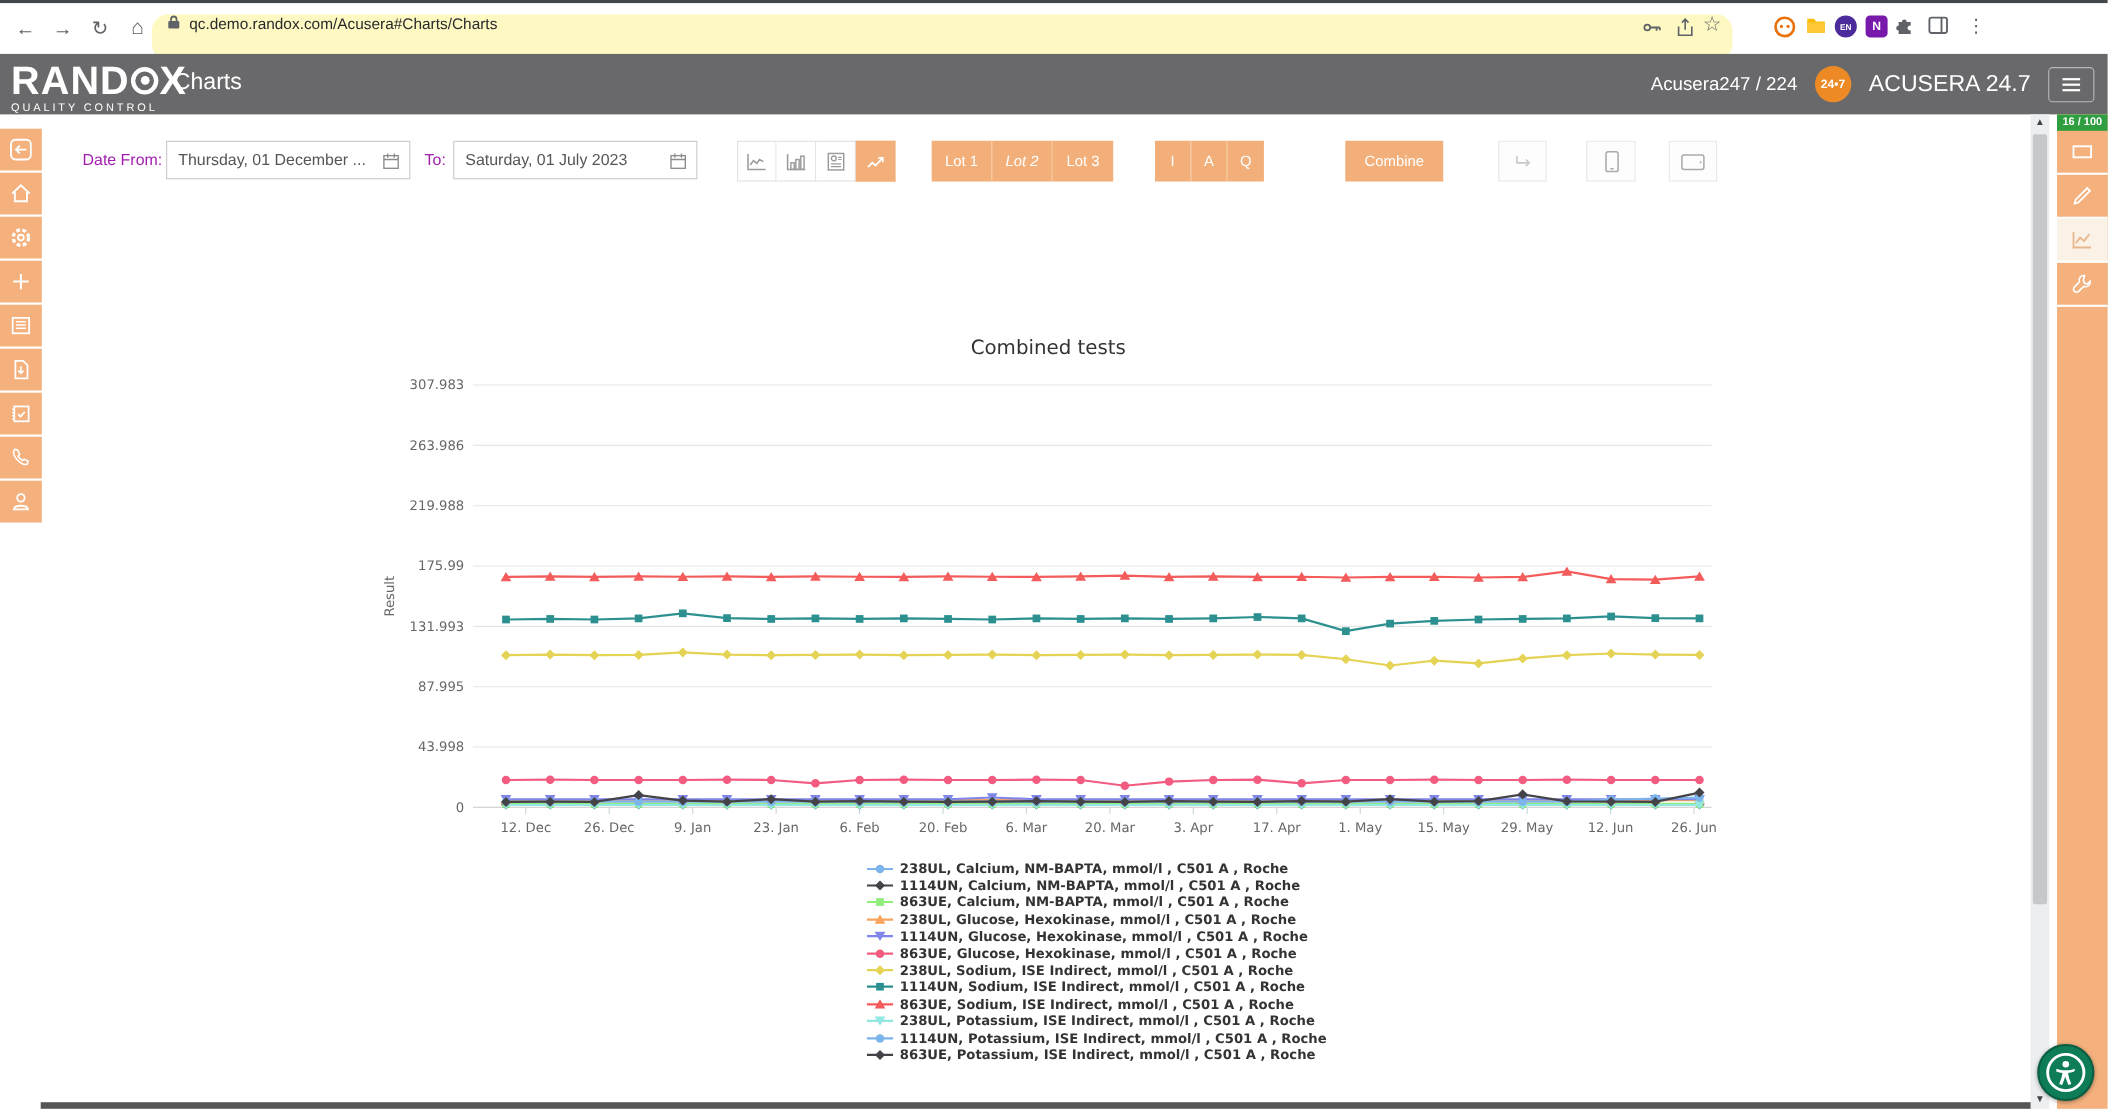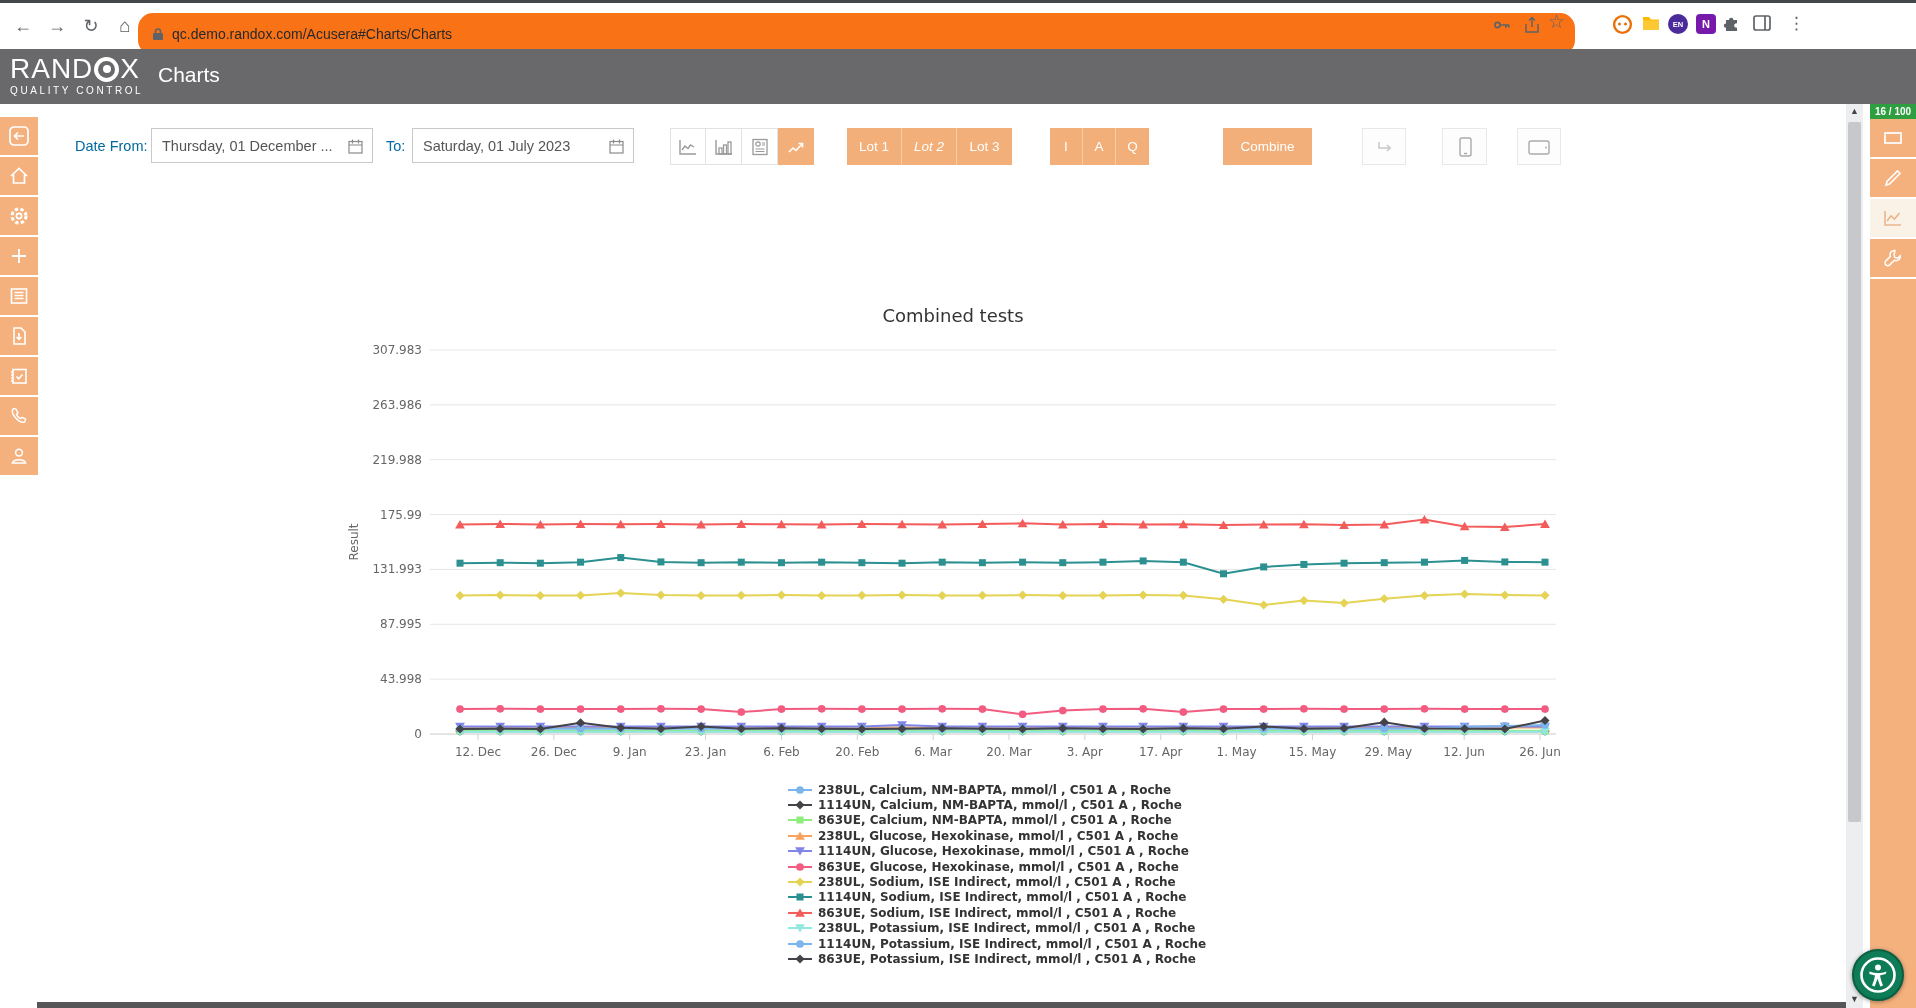--- a/index.html
+++ b/index.html
@@ -4,31 +4,31 @@
 <style>
   html,body{margin:0;padding:0;}
   body{width:1916px;height:1008px;position:relative;overflow:hidden;background:#fff;
        font-family:"Liberation Sans",sans-serif;}
   
   .tabstrip{position:absolute;left:0;top:0;width:1916px;height:3px;background:#43464a;}
   .browser{position:absolute;left:0;top:3px;width:1916px;height:46px;background:#fff;}
   .navbtn{position:absolute;top:8px;width:30px;height:30px;border-radius:50%;color:#5f6368;
           font-size:18px;line-height:30px;text-align:center;}
   .urlpill{position:absolute;left:138px;top:10px;width:1437px;height:42px;border-radius:15px;
-           background:#f97316;display:flex;align-items:center;}
+           background:#fef9c3;display:flex;align-items:flex-start;}
   .urltext{font-size:14px;color:#28292b;margin-left:8px;}
   .pillicon{position:absolute;top:9px;color:#5f6368;}
   .extbtn{position:absolute;top:11px;margin-left:32px;}
   .dot-menu{position:absolute;left:1788px;top:10px;color:#5f6368;font-size:17px;}
   .circle-ext{width:20px;height:20px;border-radius:50%;color:#fff;font-weight:bold;
               display:flex;align-items:center;justify-content:center;}
   
   .appheader{position:absolute;left:0;top:49px;width:1916px;height:55px;background:#69696b;color:#fff;}
   .logo{position:absolute;left:10px;top:6px;line-height:1;}
-  .logo-main{font-size:28px;font-weight:normal;letter-spacing:1px;display:flex;align-items:center;}
+  .logo-main{font-size:36px;font-weight:bold;letter-spacing:1px;display:flex;align-items:center;}
   .target{display:inline-block;width:17px;height:17px;border:4px solid #fff;border-radius:50%;
           position:relative;margin:0 1px;}
   .target::after{content:"";position:absolute;left:4.5px;top:4.5px;width:8px;height:8px;background:#fff;border-radius:50%;}
   .logo-sub{font-size:10px;letter-spacing:2.6px;margin-top:3px;}
   .pagetitle{position:absolute;left:158px;top:14px;font-size:21px;font-weight:400;}
   .hdr-right{position:absolute;right:12px;top:0;height:55px;display:flex;align-items:center;gap:16px;}
   .account{font-size:17px;}
   .badge247{width:33px;height:33px;border-radius:50%;background:#ee8a25;color:#fff;font-size:11px;
             font-weight:bold;display:flex;align-items:center;justify-content:center;}
   .product{font-size:21px;}
@@ -38,21 +38,21 @@
   
   .ltile{position:absolute;left:0;width:38px;height:38px;background:#f4b17e;display:flex;
          align-items:center;justify-content:center;}
   .rstrip{position:absolute;left:1870px;top:104px;width:46px;height:904px;background:#f4b17e;}
   .rcounter{position:absolute;left:1870px;top:104px;width:46px;height:15px;background:#2f9e41;
             color:#fff;font-size:10px;font-weight:bold;text-align:center;line-height:15px;}
   .rtile{position:absolute;left:1870px;width:46px;height:38px;background:#f4b17e;
          border-bottom:2px solid #fff;display:flex;align-items:center;justify-content:center;}
   .rtile.active{background:#fbf2e7;}
   
-  .tb-label{position:absolute;top:128px;height:37px;line-height:37px;font-size:14.5px;color:#0369a1;}
+  .tb-label{position:absolute;top:128px;height:37px;line-height:37px;font-size:14.5px;color:#a21caf;}
   .tb-input{position:absolute;top:128px;width:222px;height:35px;border:1px solid #c9c9c9;background:#fff;
             font-size:14.5px;color:#555;line-height:35px;padding-left:10px;box-sizing:border-box;}
   .calico{position:absolute;right:8px;top:9px;}
   .btngroup{position:absolute;top:128px;display:flex;}
   .icobtn{width:36px;height:37px;background:#fff;border:1px solid #e2e2e2;border-left:none;
           display:flex;align-items:center;justify-content:center;box-sizing:border-box;}
   .icobtn:first-child{border-left:1px solid #e2e2e2;}
   .icobtn.active{background:#f2af79;border-color:#f2af79;}
   .obtn{height:37px;background:#f2af79;color:#fff;font-size:13.5px;display:flex;align-items:center;
         justify-content:center;box-sizing:border-box;}
@@ -138,20 +138,30 @@
 <div class="appheader">
   <div class="logo">
     <div class="logo-main">
       <span>RAND</span>
         <span class="target"></span>
         <span>X</span>
     </div>
     <div class="logo-sub">QUALITY CONTROL</div>
   </div>
   <div class="pagetitle">Charts</div>
+  <div class="hdr-right">
+    <span class="account">Acusera247 / 224</span>
+    <span class="badge247">24•7</span>
+    <span class="product">ACUSERA 24.7</span>
+    <div class="hamb">
+        <i></i>
+        <i></i>
+        <i></i>
+      </div>
+  </div>
 </div>
 
 <div class="ltile" style="top:117px">
   <svg width="24" height="24" viewBox="0 0 24 24">
     <rect x="3" y="3" width="18" height="18" rx="4" fill="none" stroke="#fff" stroke-width="1.7"></rect>
     <path d="M17 12H8M11 8.5L7.5 12l3.5 3.5" fill="none" stroke="#fff" stroke-width="1.7"></path>
   </svg>
 </div>
 <div class="ltile" style="top:157px">
   <svg width="24" height="24" viewBox="0 0 24 24">

